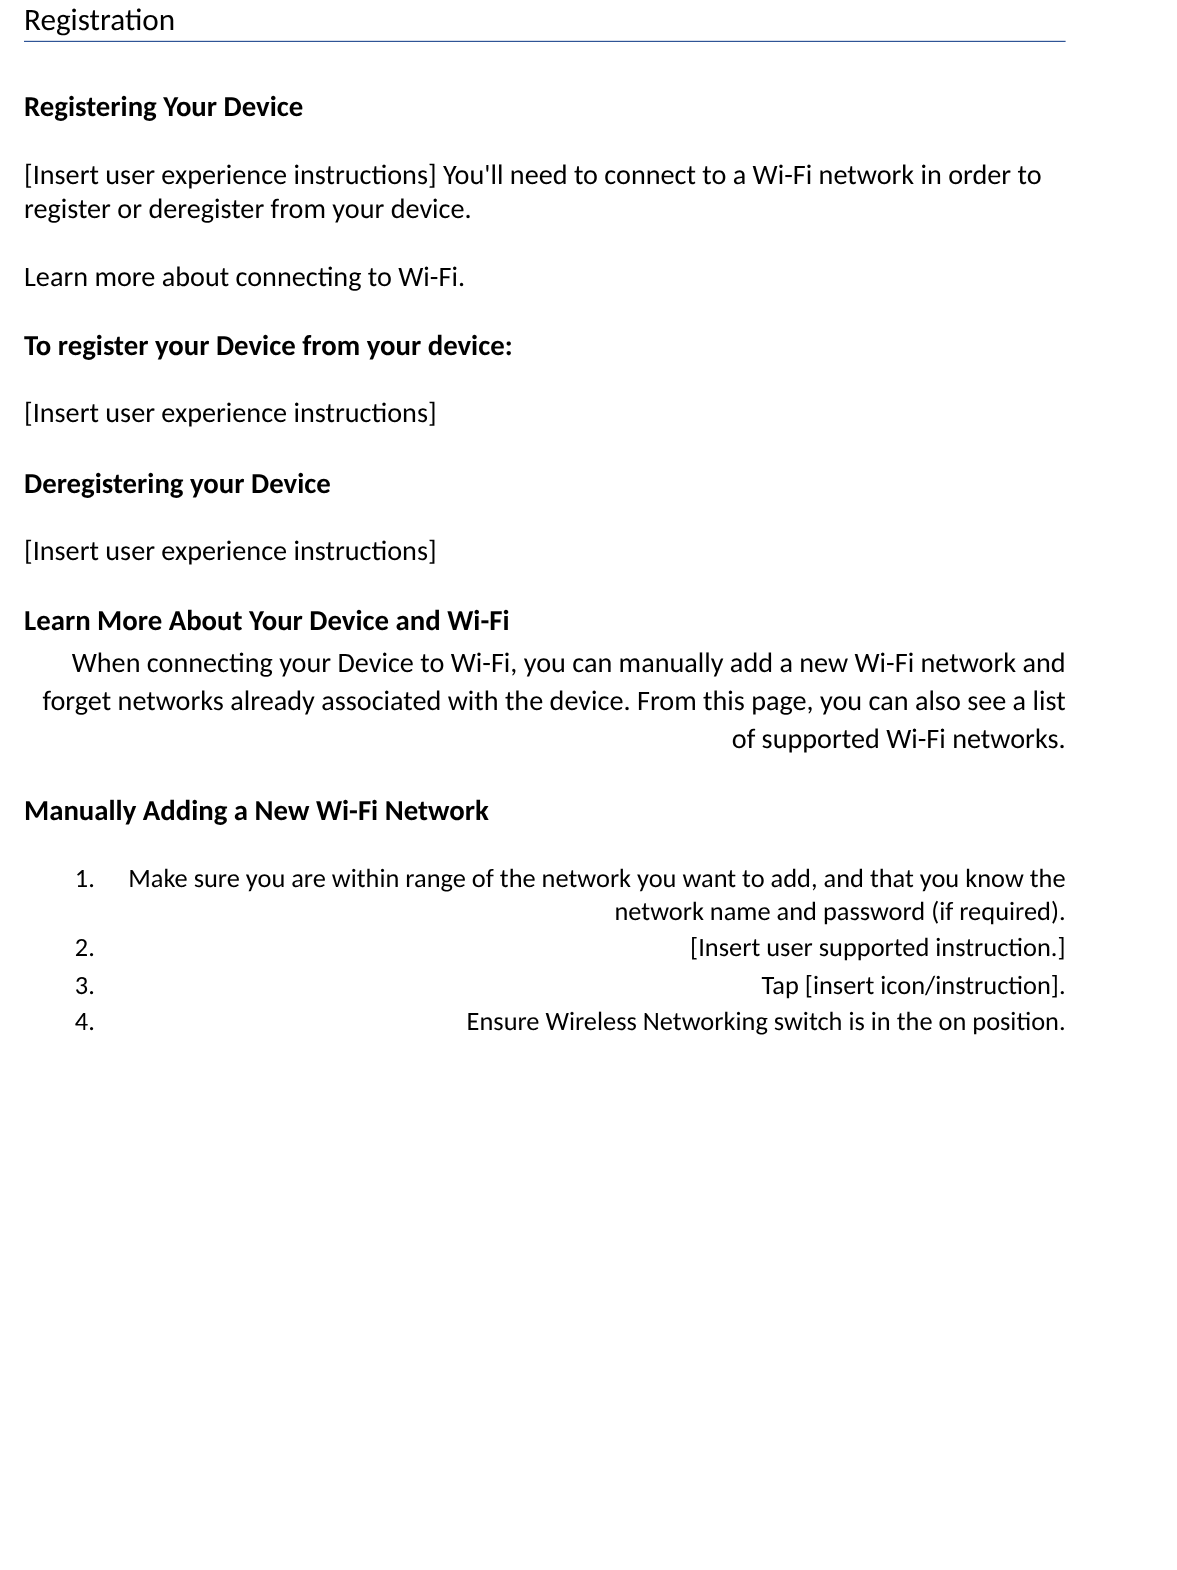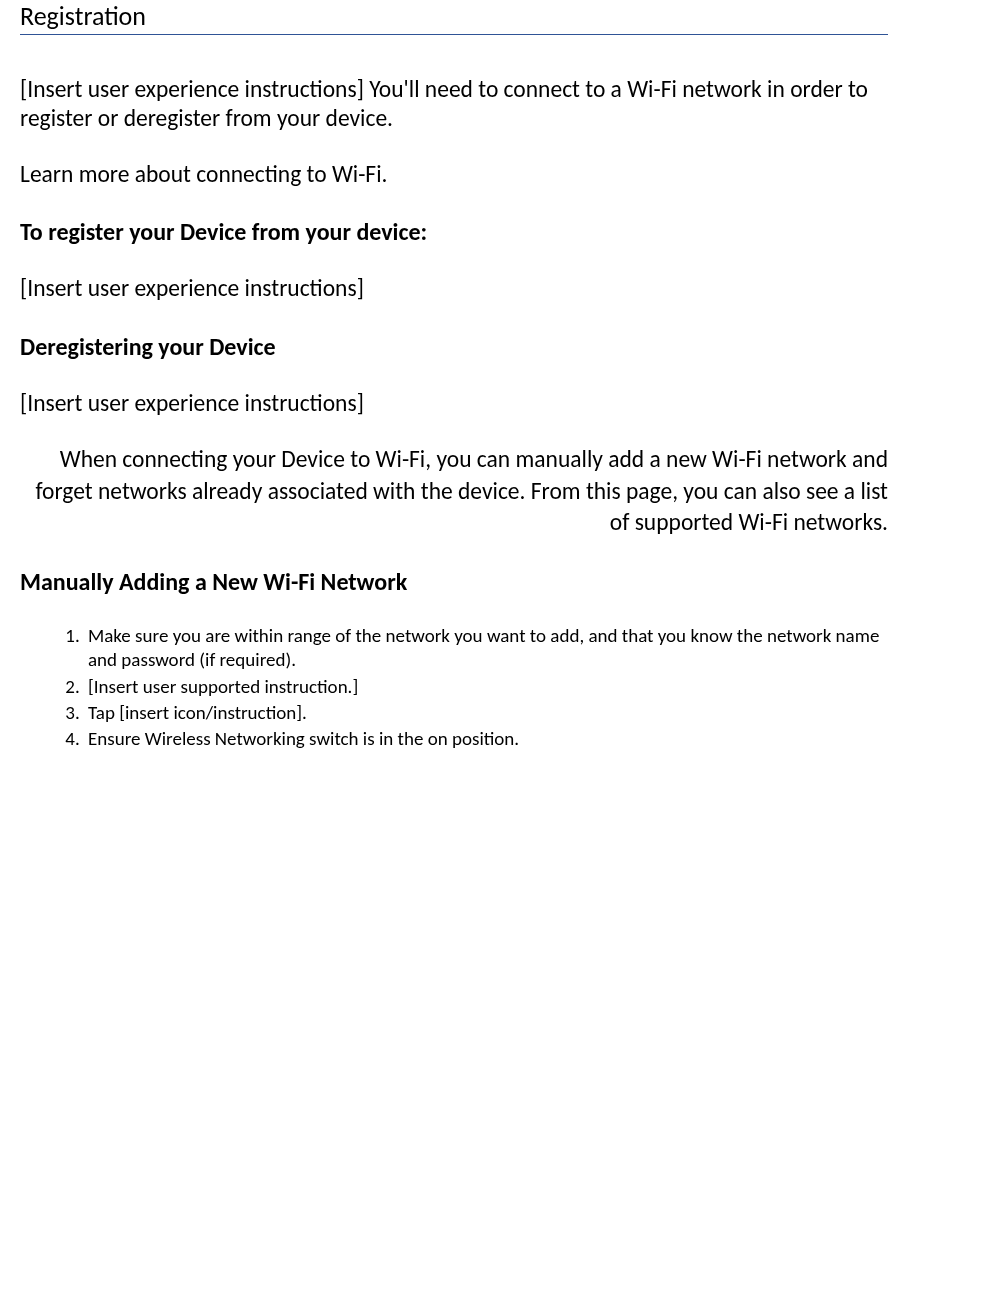--- a/index.html
+++ b/index.html
@@ -44,51 +44,54 @@
   }
   .para.tight-top {
     margin-top: 6px;
   }
   .para.flow {
     line-height: 1.35;
     text-align: right;
   }
   ol.numbered {
     list-style: decimal;
-    font-size: 19px;
+    font-size: 22px;
     line-height: 1.28;
     margin: 20px 0 0 0;
     padding-left: 64px;
+    text-align: right;
   }
   ol.numbered li {
     padding-left: 4px;
     margin-bottom: 2px;
   }
 </style>
 </head>
 <body>
 
 <div class="page">
 
   <div class="section-title">Registration</div>
 
+  <div class="bold-heading">Registering Your Device</div>
 
   <div class="para">[Insert user experience instructions] You'll need to connect to a Wi-Fi network in order to register or deregister from your device.</div>
 
   <div class="para">Learn more about connecting to Wi-Fi.</div>
 
   <div class="bold-heading">To register your Device  from your device:</div>
 
   <div class="para">[Insert user experience instructions]</div>
 
   <div class="bold-heading">Deregistering your Device</div>
 
   <div class="para">[Insert user experience instructions]</div>
 
 
+  <div class="bold-heading tight-bottom">Learn More About Your Device and Wi-Fi</div>
 
   <div class="para tight-top flow">When connecting your Device to Wi-Fi, you can manually add a new Wi-Fi network and forget networks already associated with the device. From this page, you can also see a list of supported Wi-Fi networks.</div>
 
   <div class="bold-heading">Manually Adding a New Wi-Fi Network</div>
 
 
   <ol class="numbered">
     <li>Make sure you are within range of the network you want to add, and that you know the network name and password (if required).</li>
     <li>[Insert user supported instruction.]</li>
     <li>Tap [insert icon/instruction].</li>

